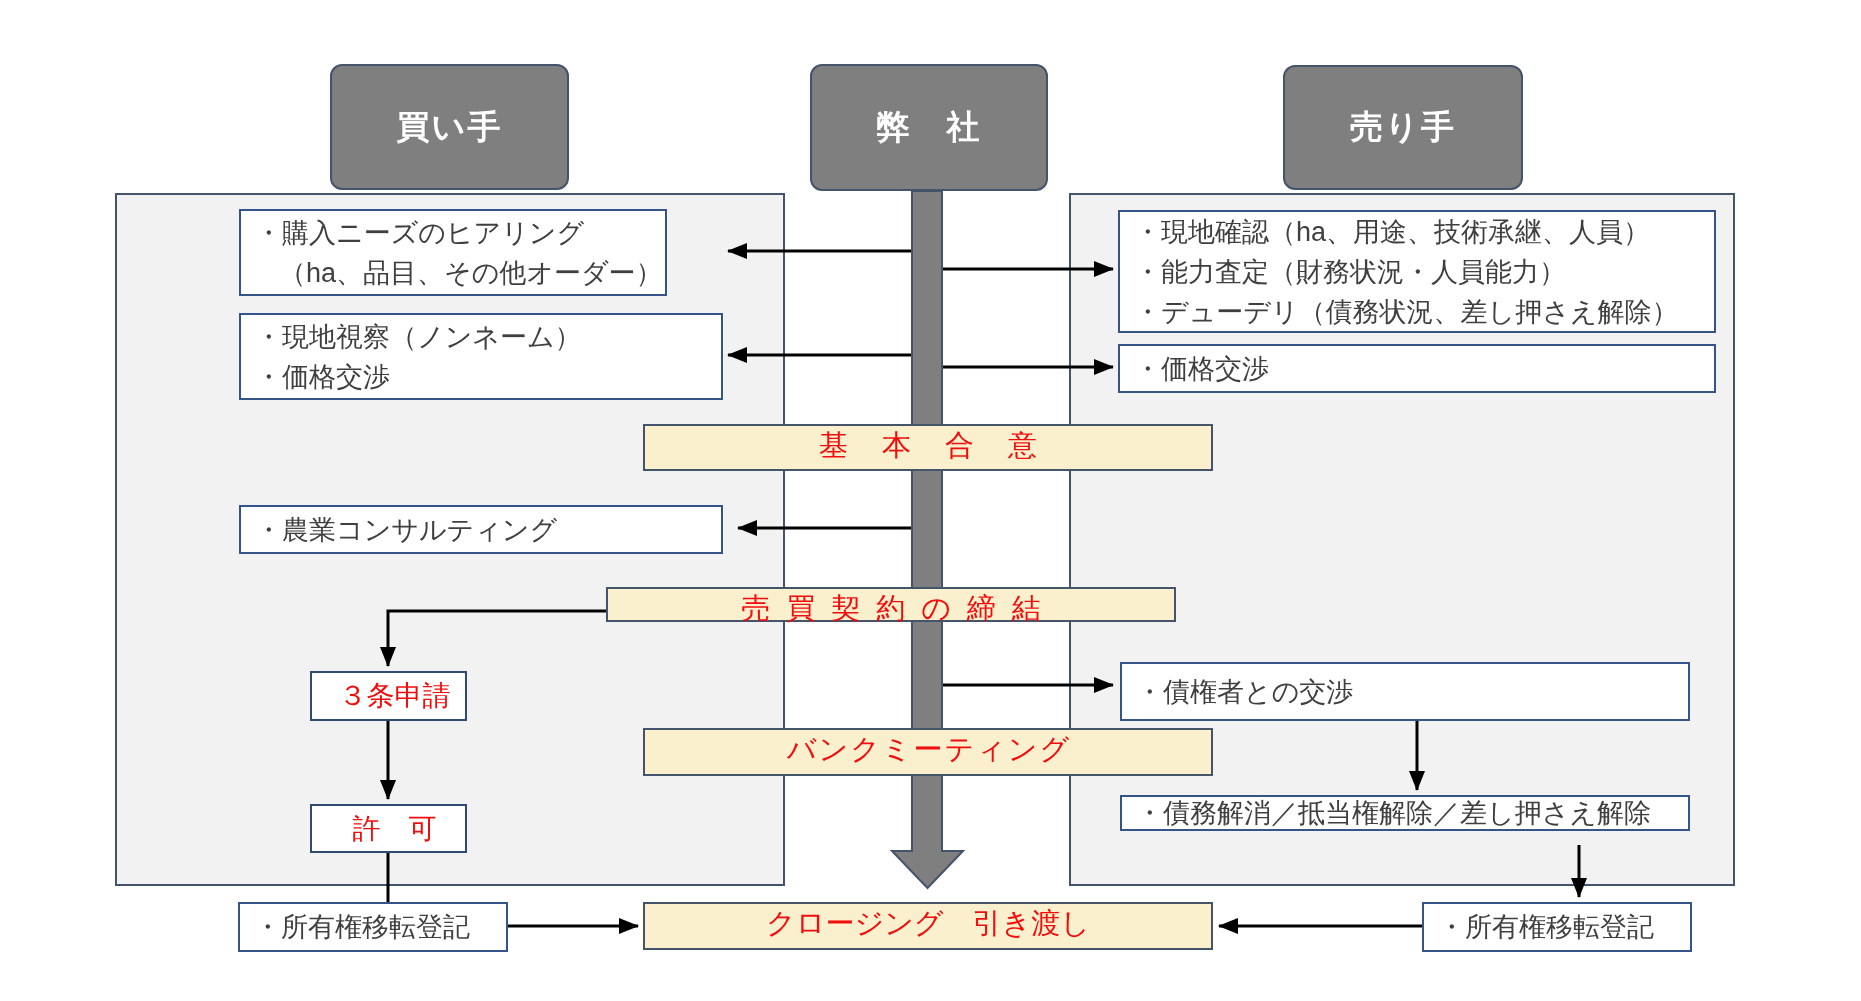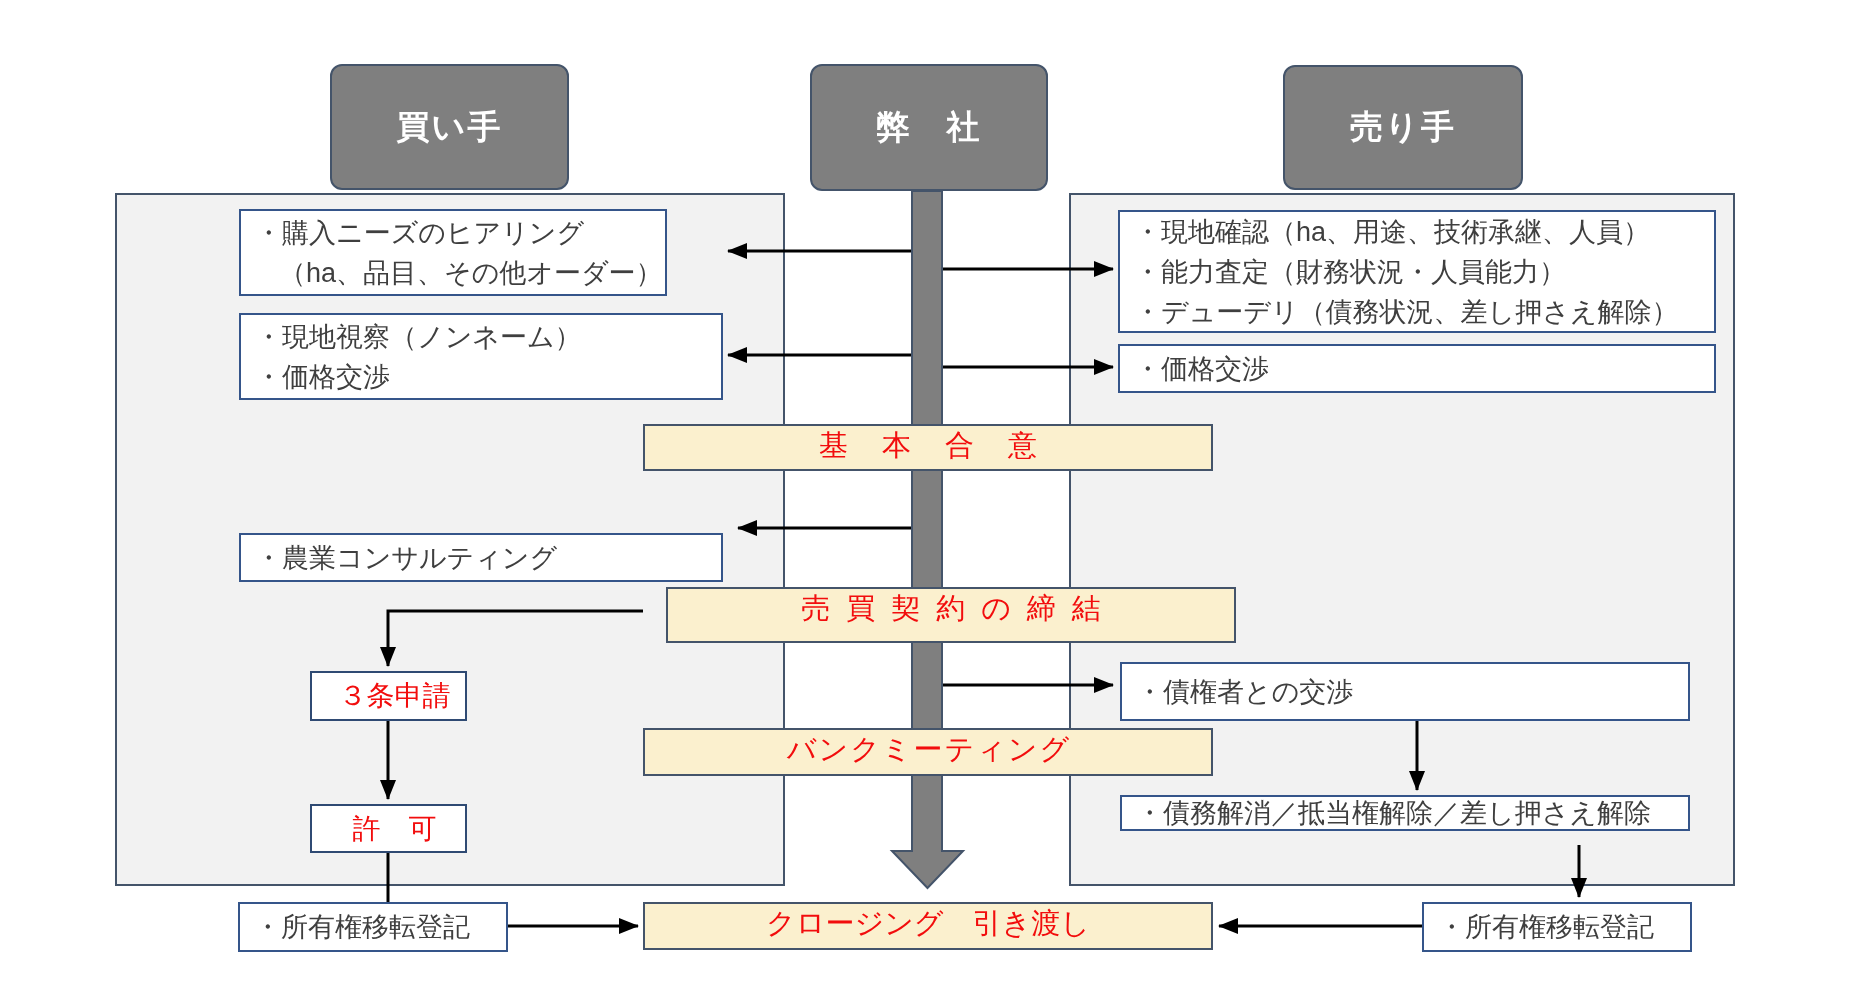--- a/index.html
+++ b/index.html
@@ -91,21 +91,21 @@
   </div>
 
   <div class="abs wbox" style="left:239px;top:209px;width:428px;height:87px;">
     <div>・購入ニーズのヒアリング</div>
     <div class="indent2">（ha、品目、その他オーダー）</div>
   </div>
   <div class="abs wbox" style="left:239px;top:313px;width:484px;height:87px;">
     <div>・現地視察（ノンネーム）</div>
     <div>・価格交渉</div>
   </div>
-  <div class="abs wbox" style="left:239px;top:505px;width:484px;height:49px;margin-top:28px;">
+  <div class="abs wbox" style="left:239px;top:505px;width:484px;height:49px;">
     <div>・農業コンサルティング</div>
   </div>
   <div class="abs rbox" style="left:310px;top:671px;width:157px;height:50px;">
     <span>３条申請</span>
   </div>
   <div class="abs rbox" style="left:310px;top:804px;width:157px;height:49px;">
     <span>許　可</span>
   </div>
   <div class="abs wbox" style="left:238px;top:902px;width:270px;height:50px;">
     <div>・所有権移転登記</div>
@@ -125,21 +125,21 @@
   <div class="abs wbox" style="left:1120px;top:795px;width:570px;height:36px;">
     <div>・債務解消／抵当権解除／差し押さえ解除</div>
   </div>
   <div class="abs wbox" style="left:1422px;top:902px;width:270px;height:50px;">
     <div>・所有権移転登記</div>
   </div>
 
   <div class="abs milestone" style="left:643px;top:424px;width:570px;height:47px;">
     <span class="ls-xwide">基本合意</span>
   </div>
-  <div class="abs milestone" style="left:666px;top:587px;width:570px;height:56px;">
+  <div class="abs milestone" style="left:606px;top:587px;width:570px;height:35px;">
     <span class="ls-wide">売買契約の締結</span>
   </div>
   <div class="abs milestone" style="left:643px;top:728px;width:570px;height:48px;font-family:Liberation Serif, serif;">
     <span class="ls-slim">バンクミーティング</span>
   </div>
   <div class="abs milestone" style="left:643px;top:902px;width:570px;height:48px;">
     <span>クロージング　引き渡し</span>
   </div>
 
 </div>

